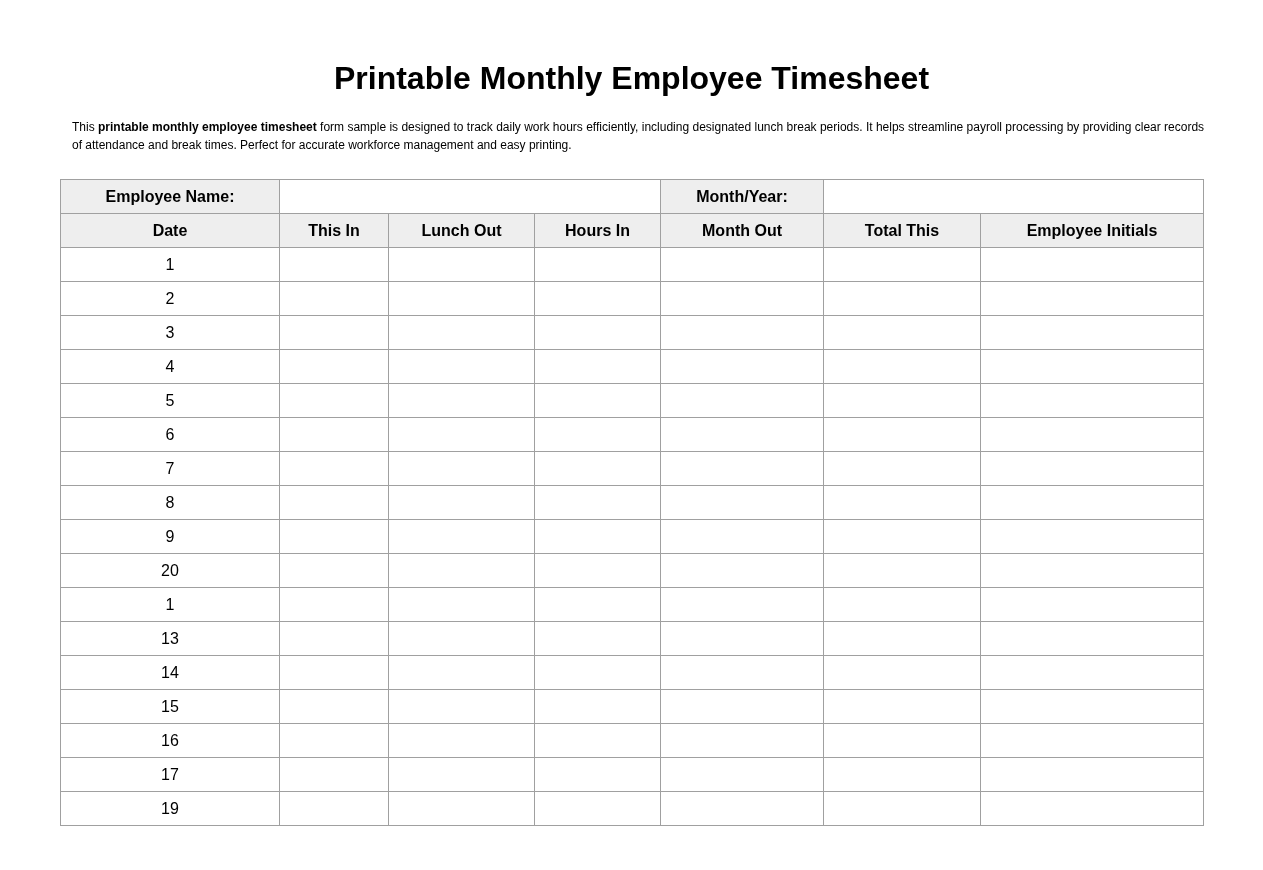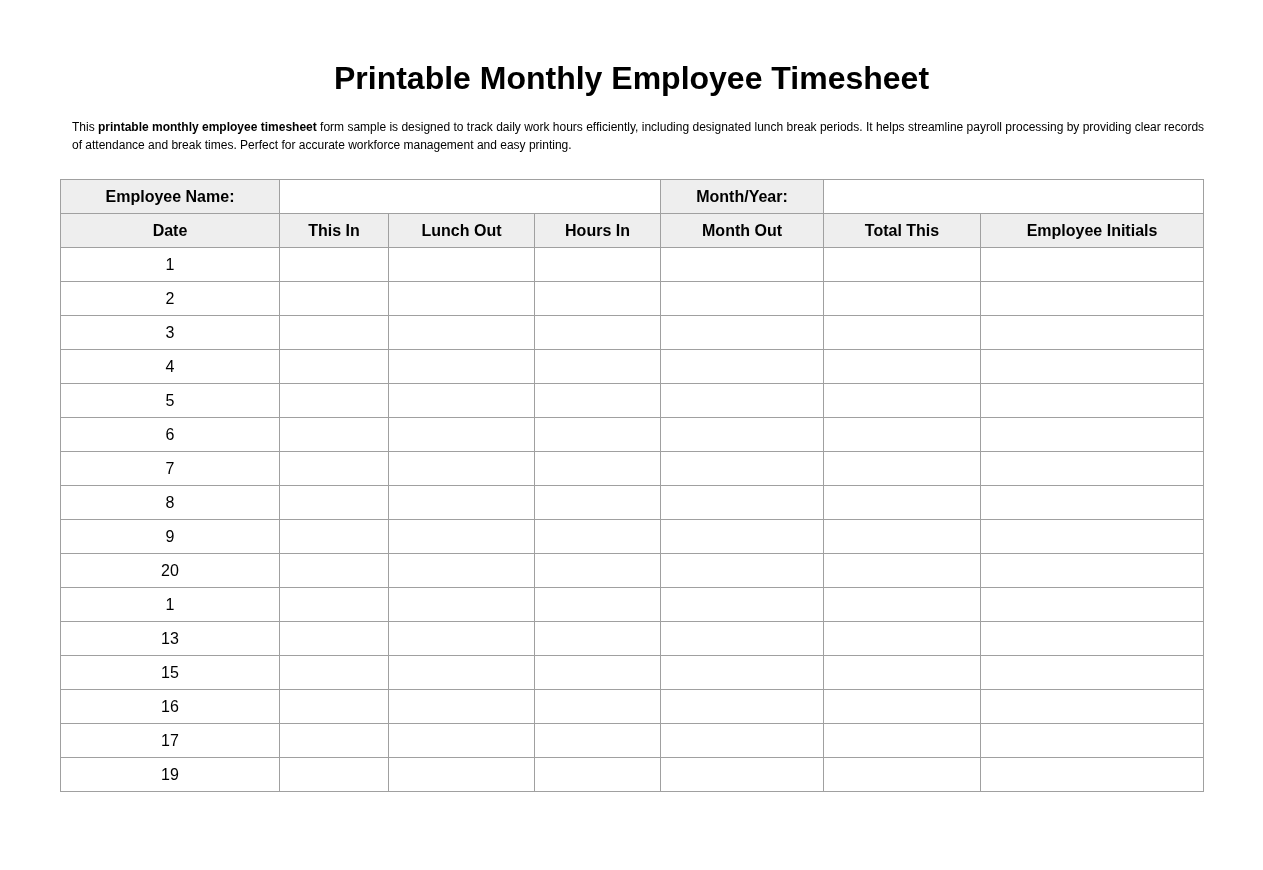--- a/index.html
+++ b/index.html
@@ -203,20 +203,29 @@
         <tr>
           <td class="date-cell">13</td>
           <td></td>
           <td></td>
           <td></td>
           <td></td>
           <td></td>
           <td></td>
         </tr>
         <tr>
+          <td class="date-cell">14</td>
+          <td></td>
+          <td></td>
+          <td></td>
+          <td></td>
+          <td></td>
+          <td></td>
+        </tr>
+        <tr>
           <td class="date-cell">15</td>
           <td></td>
           <td></td>
           <td></td>
           <td></td>
           <td></td>
           <td></td>
         </tr>
         <tr>
           <td class="date-cell">16</td>

